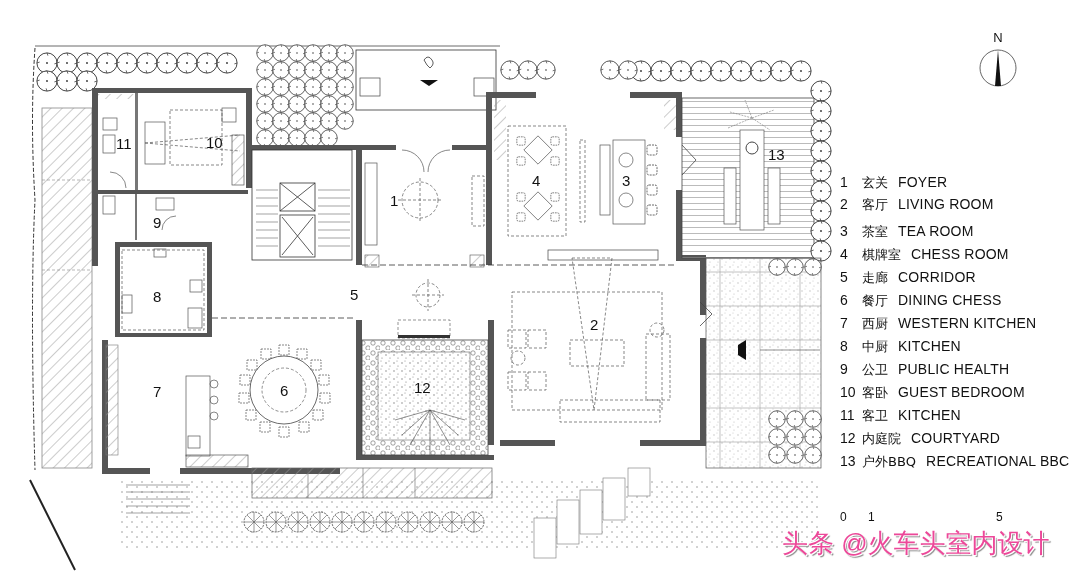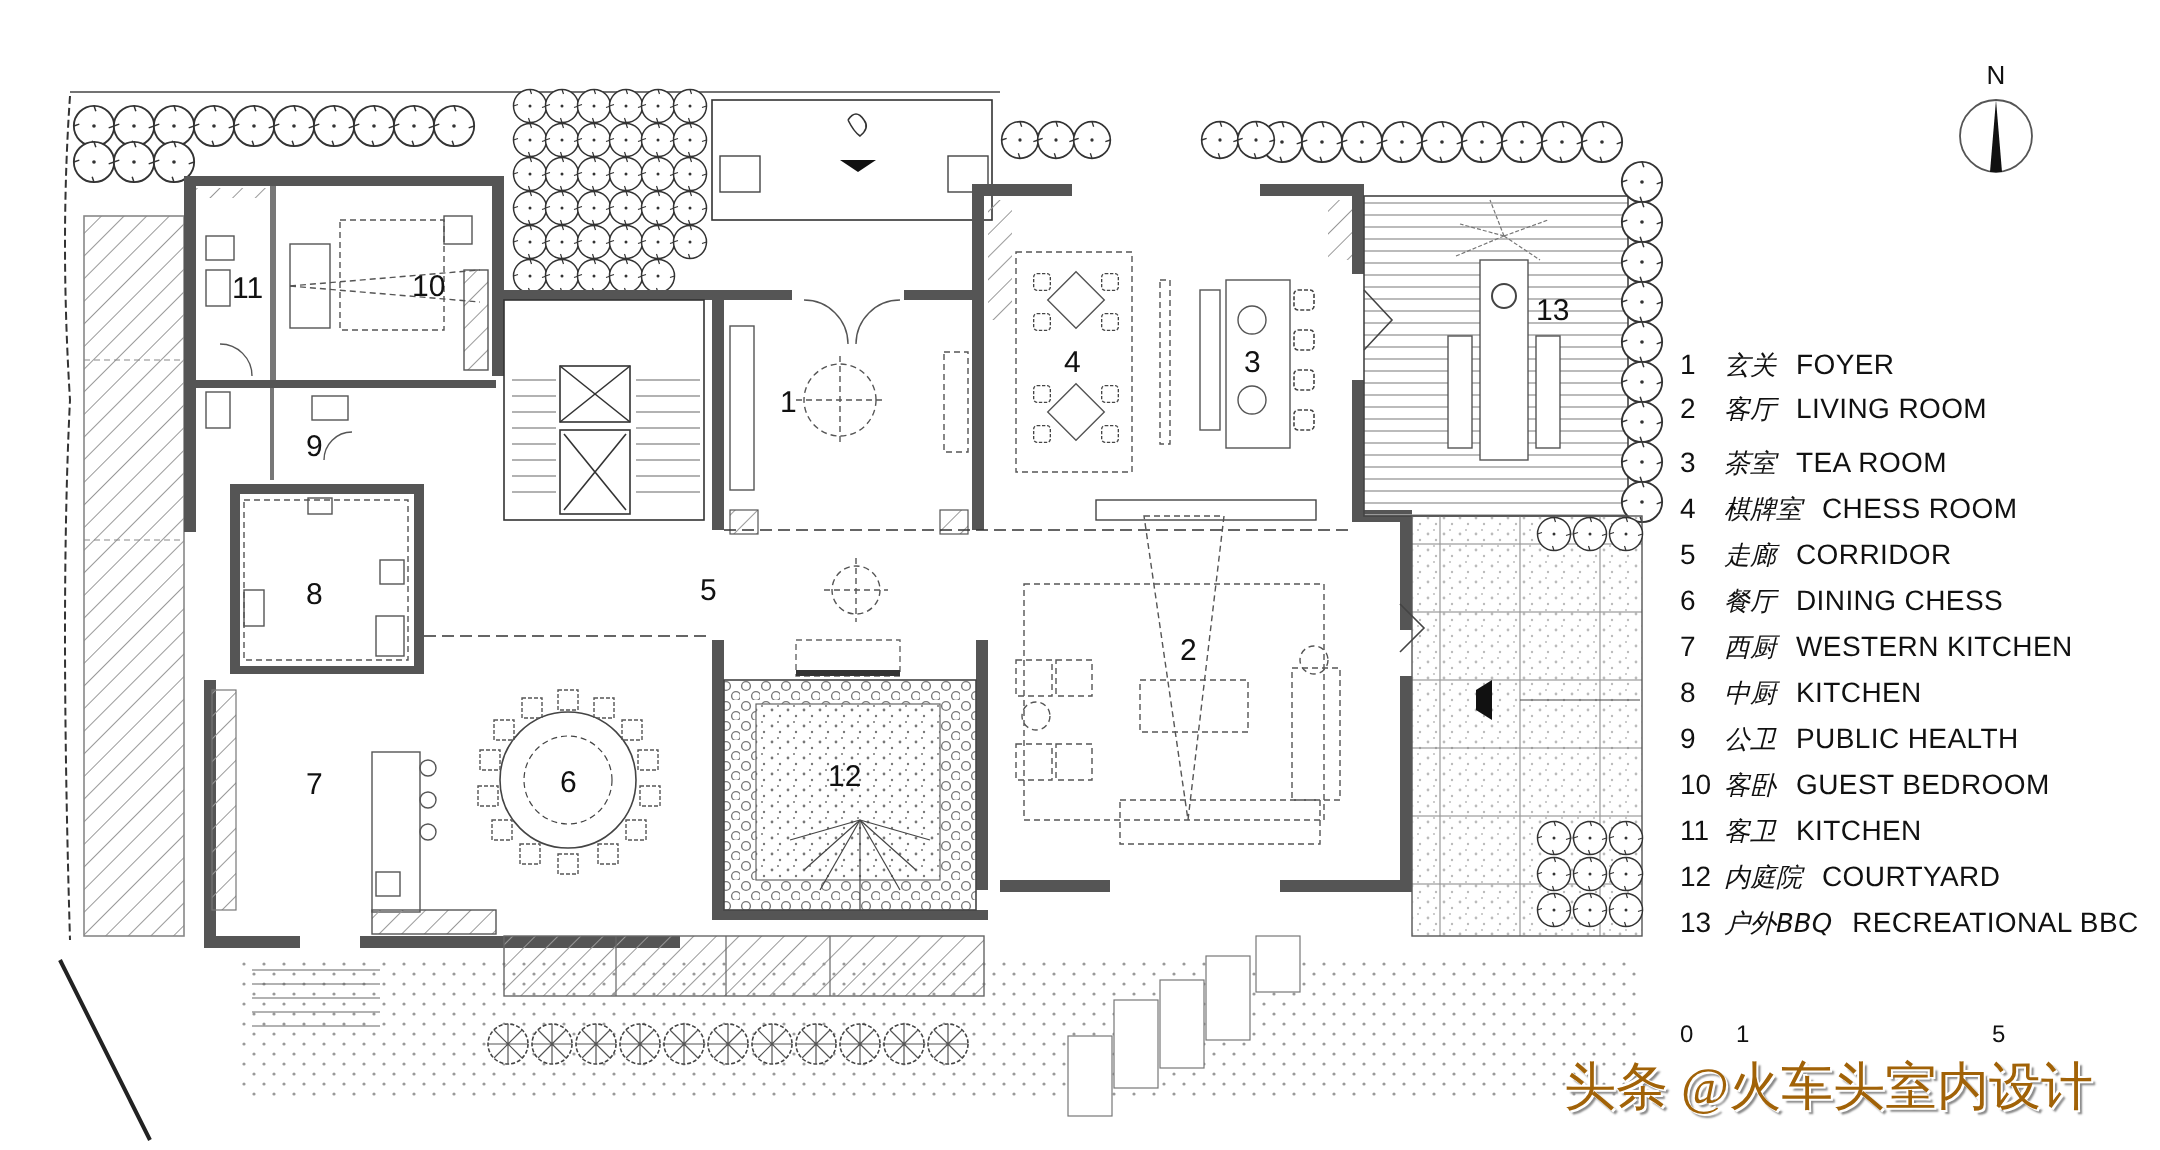--- a/index.html
+++ b/index.html
@@ -1,27 +1,27 @@
 <!DOCTYPE html>
 <html><head>
 <meta charset="utf-8">
 <style>
   html, body { margin:0; padding:0; background:#ffffff; }
   body { width:1080px; height:575px; position:relative; overflow:hidden; font-family:"Liberation Sans", "DejaVu Sans", sans-serif; color:#111; }
   #plan { position:absolute; left:0; top:0; width:1080px; height:575px; }
   .legend { position:absolute; left:840px; top:172px; width:240px; }
   .legend-row { position:absolute; left:0; height:20px; white-space:nowrap; font-size:14px; line-height:20px; color:#111; }
   .legend-row .num { display:inline-block; width:22px; text-align:left; }
-  .legend-row .cn { font-family:"DejaVu Sans", sans-serif; font-size:13px; margin-right:10px;font-style:italic; }
+  .legend-row .cn { font-family:"DejaVu Sans", sans-serif; font-size:13px; margin-right:10px; }
   .legend-row .en { letter-spacing:0.2px;text-align:center; }
   .compass { position:absolute; left:976px; top:30px; width:44px; height:62px; }
   .compass-label { position:absolute; left:0; top:0; width:44px; text-align:center; font-size:13px; }
   .scale { position:absolute; left:838px; top:510px; width:200px; height:20px; }
   .scale span { position:absolute; top:0; font-size:12px; }
-  .watermark { position:absolute; left:782px; top:526px; font-family:Liberation Serif, serif; font-size:26px; color:#a16207; text-shadow: 1px 1px 0 #fff, -1px -1px 0 #fff, 2px 2px 1px #888; letter-spacing:0px; white-space:nowrap; }
+  .watermark { position:absolute; left:782px; top:526px; font-family:Liberation Sans, sans-serif; font-size:26px; color:#ec4899; text-shadow: 1px 1px 0 #fff, -1px -1px 0 #fff, 2px 2px 1px #888; letter-spacing:0px; white-space:nowrap; }
   .room-num { font-family:"Liberation Sans", sans-serif; font-size:15px; fill:#111; }
 </style>
 </head>
 <body>
 
 <svg id="plan" viewBox="0 0 1080 575" xmlns="http://www.w3.org/2000/svg">
   <defs>
     <pattern id="hatch" width="8" height="8" patternUnits="userSpaceOnUse" patternTransform="rotate(45)">
       <line x1="0" y1="0" x2="0" y2="8" stroke="#999" stroke-width="1"></line>
     </pattern>

